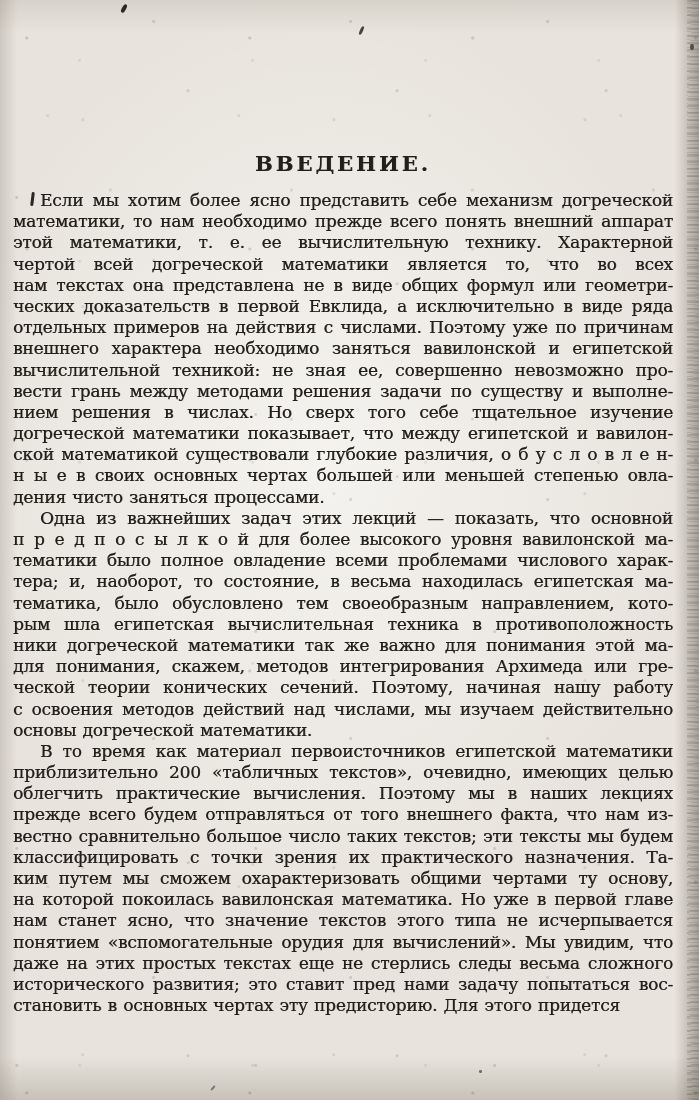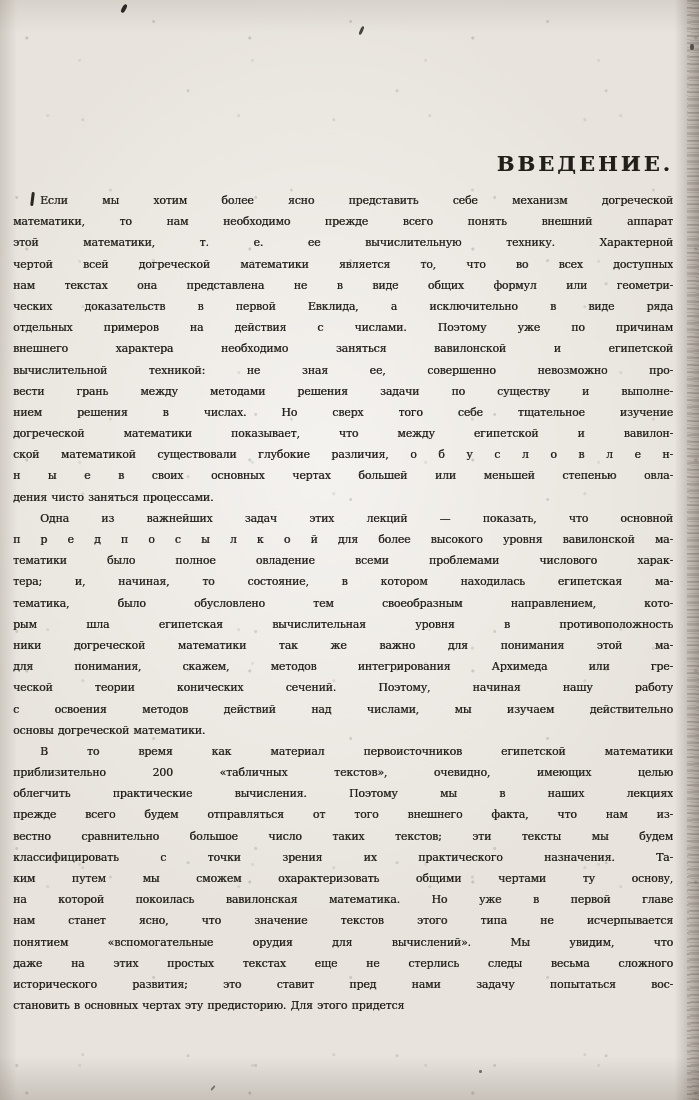--- a/index.html
+++ b/index.html
@@ -40,26 +40,26 @@
   .speck { position:absolute; background:#2b2722; border-radius:40%; pointer-events:none; }
   .speck.s1 { left:122px; top:4px;  width:4px; height:9px; transform:rotate(28deg); }
   .speck.s2 { left:360px; top:26px; width:3px; height:9px; transform:rotate(24deg); opacity:.85; }
   .speck.s3 { left:690px; top:44px; width:4px; height:6px; opacity:.7; }
   .speck.s4 { left:212px; top:1085px; width:2px; height:6px; transform:rotate(40deg); opacity:.55; }
   .speck.s5 { left:479px; top:1070px; width:3px; height:3px; opacity:.6; }
   .lead-mark { position:absolute; left:31px; top:192px; width:3px; height:14px; background:#2a2620; border-radius:2px; transform:rotate(7deg); }
 
   .text-block { position:absolute; left:13px; top:151px; width:660px; }
   .title {
-    text-align:right; font-size:21px; line-height:25px; letter-spacing:3px;
+    text-align:center; font-size:21px; line-height:25px; letter-spacing:3px;
     font-weight:bold; margin-bottom:14px;
     text-shadow:0.3px 0.2px 0 rgba(34,31,27,.6);
   }
   .pline {
-    font-size:11px; height:21.2px; line-height:21.2px; overflow:hidden;
+    font-size:17px; height:21.2px; line-height:21.2px; overflow:hidden;
     letter-spacing:-0.2px; word-spacing:1px;
     text-align:justify; text-align-last:justify;
     text-shadow:0.4px 0.2px 0 rgba(34,31,27,.7);
     white-space:normal;
   }
   .pline-first { text-indent:27px; }
   .pline-last  { text-align-last:left; }
 </style>
 </head>
 <body>
@@ -88,23 +88,23 @@
         <div class="pline">вычислительной техникой: не зная ее, совершенно невозможно про-</div>
         <div class="pline">вести грань между методами решения задачи по существу и выполне-</div>
         <div class="pline">нием решения в числах. Но сверх того себе тщательное изучение</div>
         <div class="pline">догреческой математики показывает, что между египетской и вавилон-</div>
         <div class="pline">ской математикой существовали глубокие различия, о б у с л о в л е н-</div>
         <div class="pline">н ы е  в своих основных чертах большей или меньшей степенью овла-</div>
         <div class="pline pline-last">дения чисто заняться процессами.</div>
         <div class="pline pline-first">Одна из важнейших задач этих лекций — показать, что основной</div>
         <div class="pline">п р е д п о с ы л к о й  для более высокого уровня вавилонской ма-</div>
         <div class="pline">тематики было полное овладение всеми проблемами числового харак-</div>
-        <div class="pline">тера; и, начиная, то состояние, в котором находилась египетская ма-</div>
+        <div class="pline">тера; и, наоборот, то состояние, в весьма находилась египетская ма-</div>
         <div class="pline">тематика, было обусловлено тем своеобразным направлением, кото-</div>
-        <div class="pline">рым шла египетская вычислительная уровня в противоположность</div>
+        <div class="pline">рым шла египетская вычислительная техника в противоположность</div>
         <div class="pline">ники догреческой математики так же важно для понимания этой ма-</div>
         <div class="pline">для понимания, скажем, методов интегрирования Архимеда или гре-</div>
         <div class="pline">ческой теории конических сечений. Поэтому, начиная нашу работу</div>
         <div class="pline">с освоения методов действий над числами, мы изучаем действительно</div>
         <div class="pline pline-last">основы догреческой математики.</div>
         <div class="pline pline-first">В то время как материал первоисточников египетской математики</div>
         <div class="pline">приблизительно 200 «табличных текстов», очевидно, имеющих целью</div>
         <div class="pline">облегчить практические вычисления. Поэтому мы в наших лекциях</div>
         <div class="pline">прежде всего будем отправляться от того внешнего факта, что нам из-</div>
         <div class="pline">вестно сравнительно большое число таких текстов; эти тексты мы будем</div>

